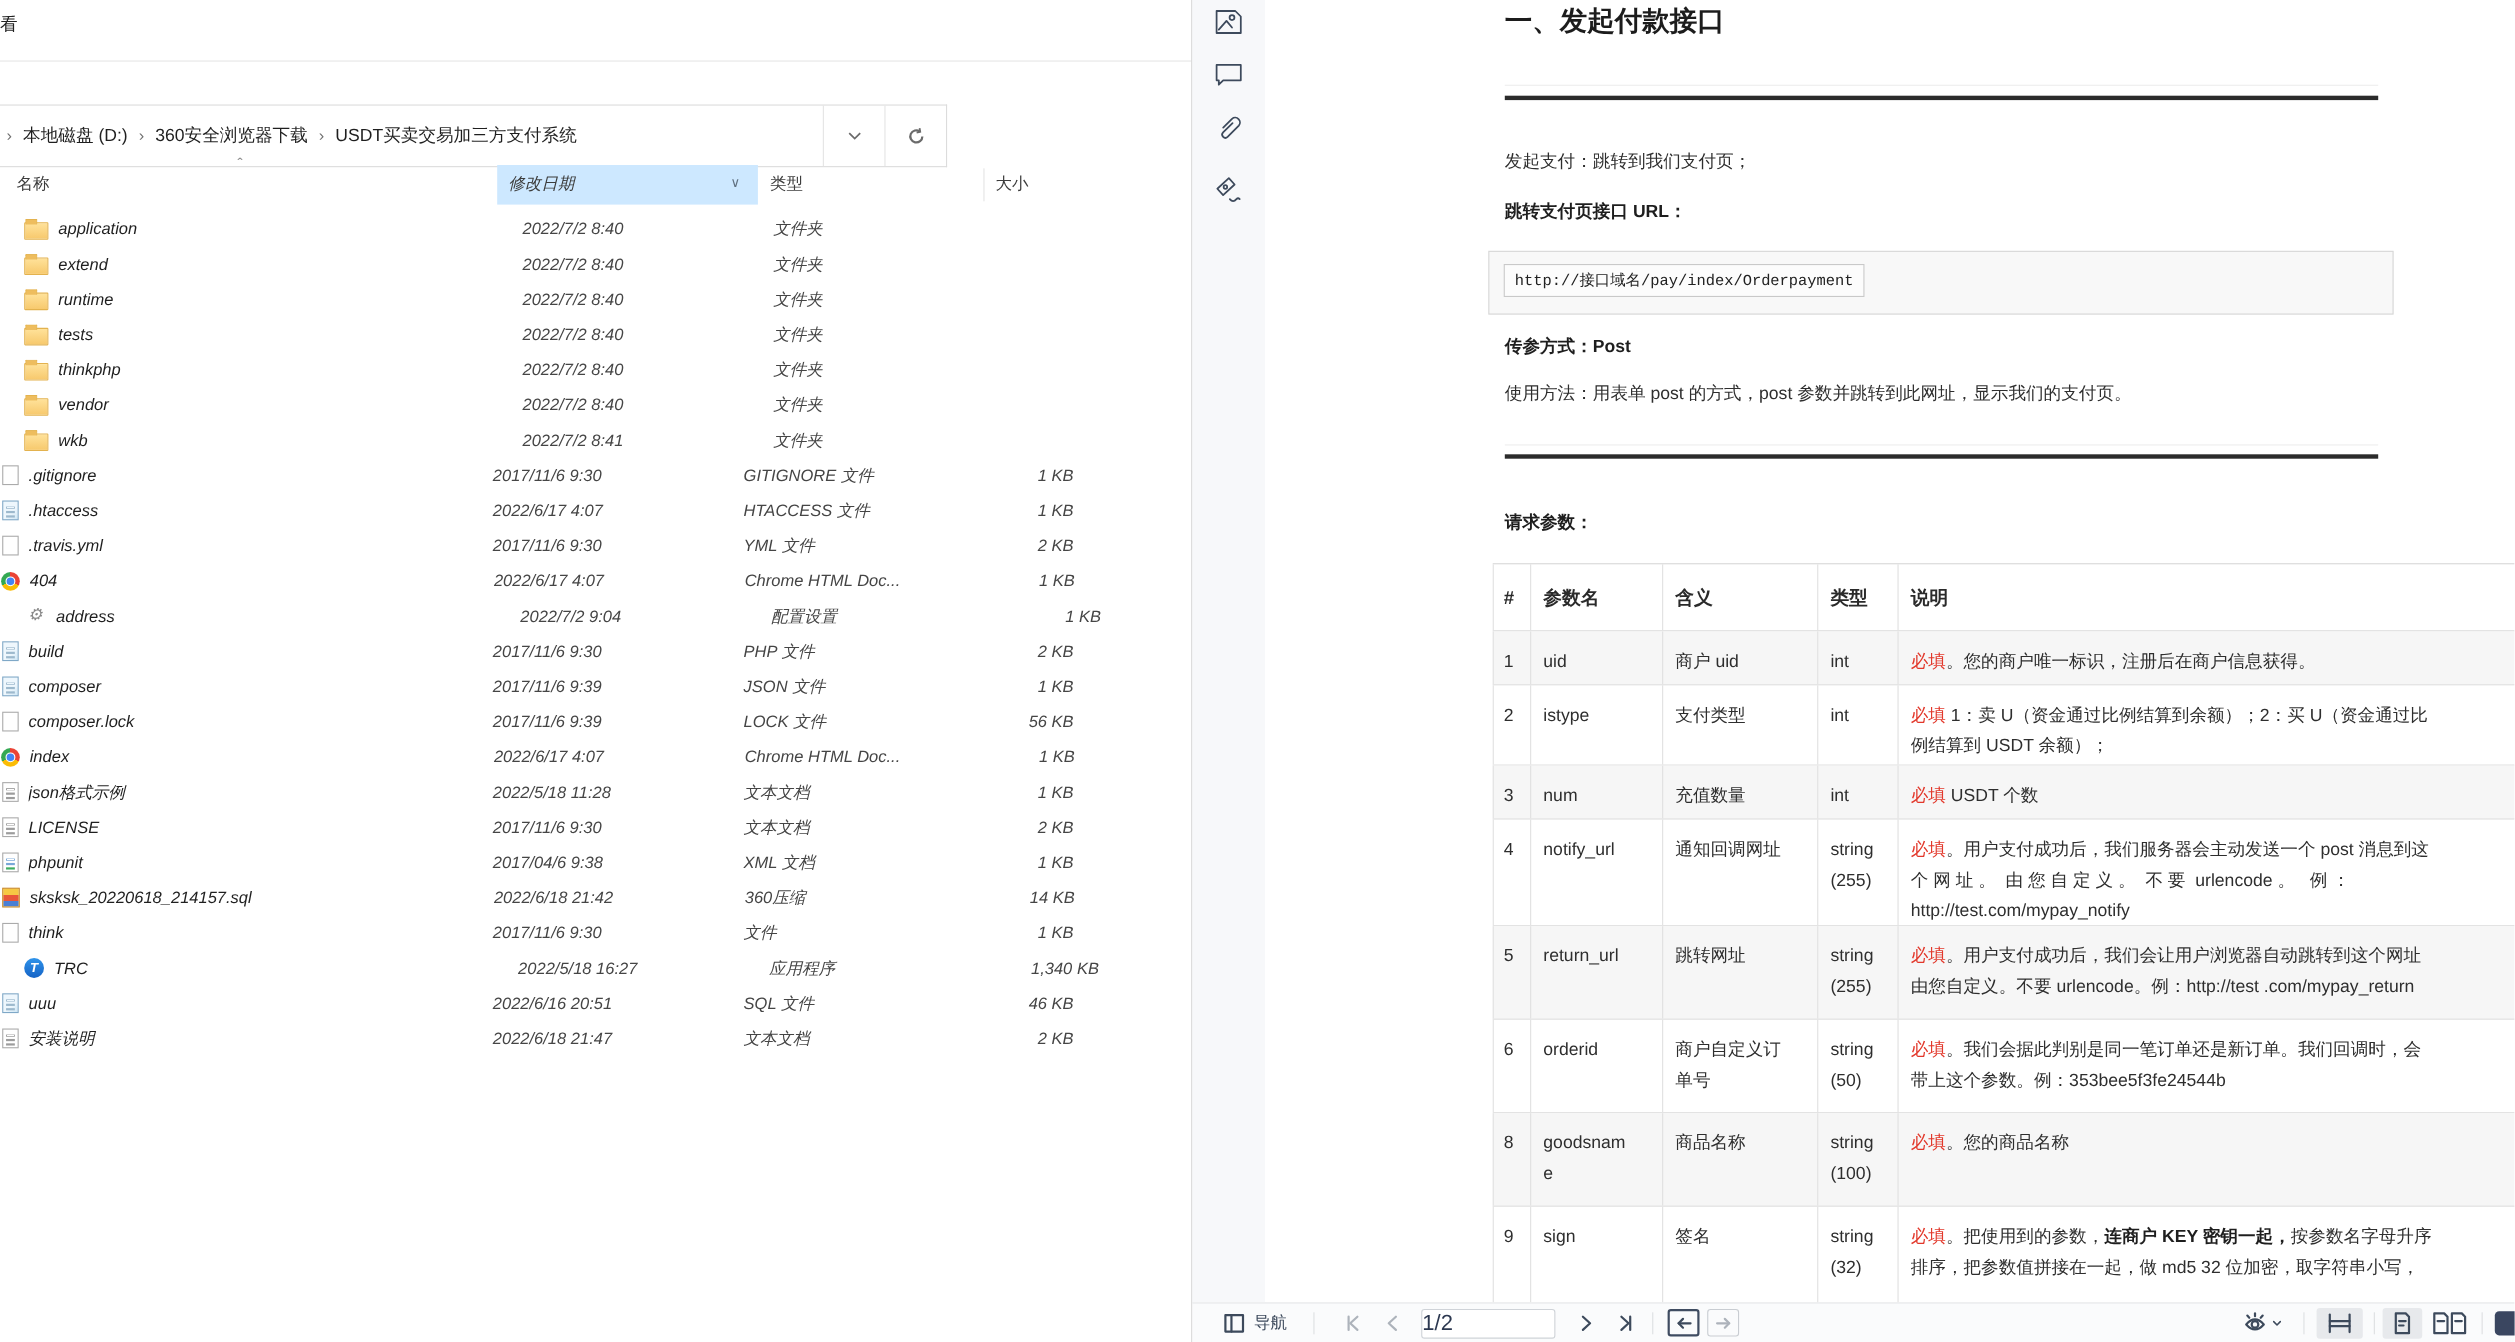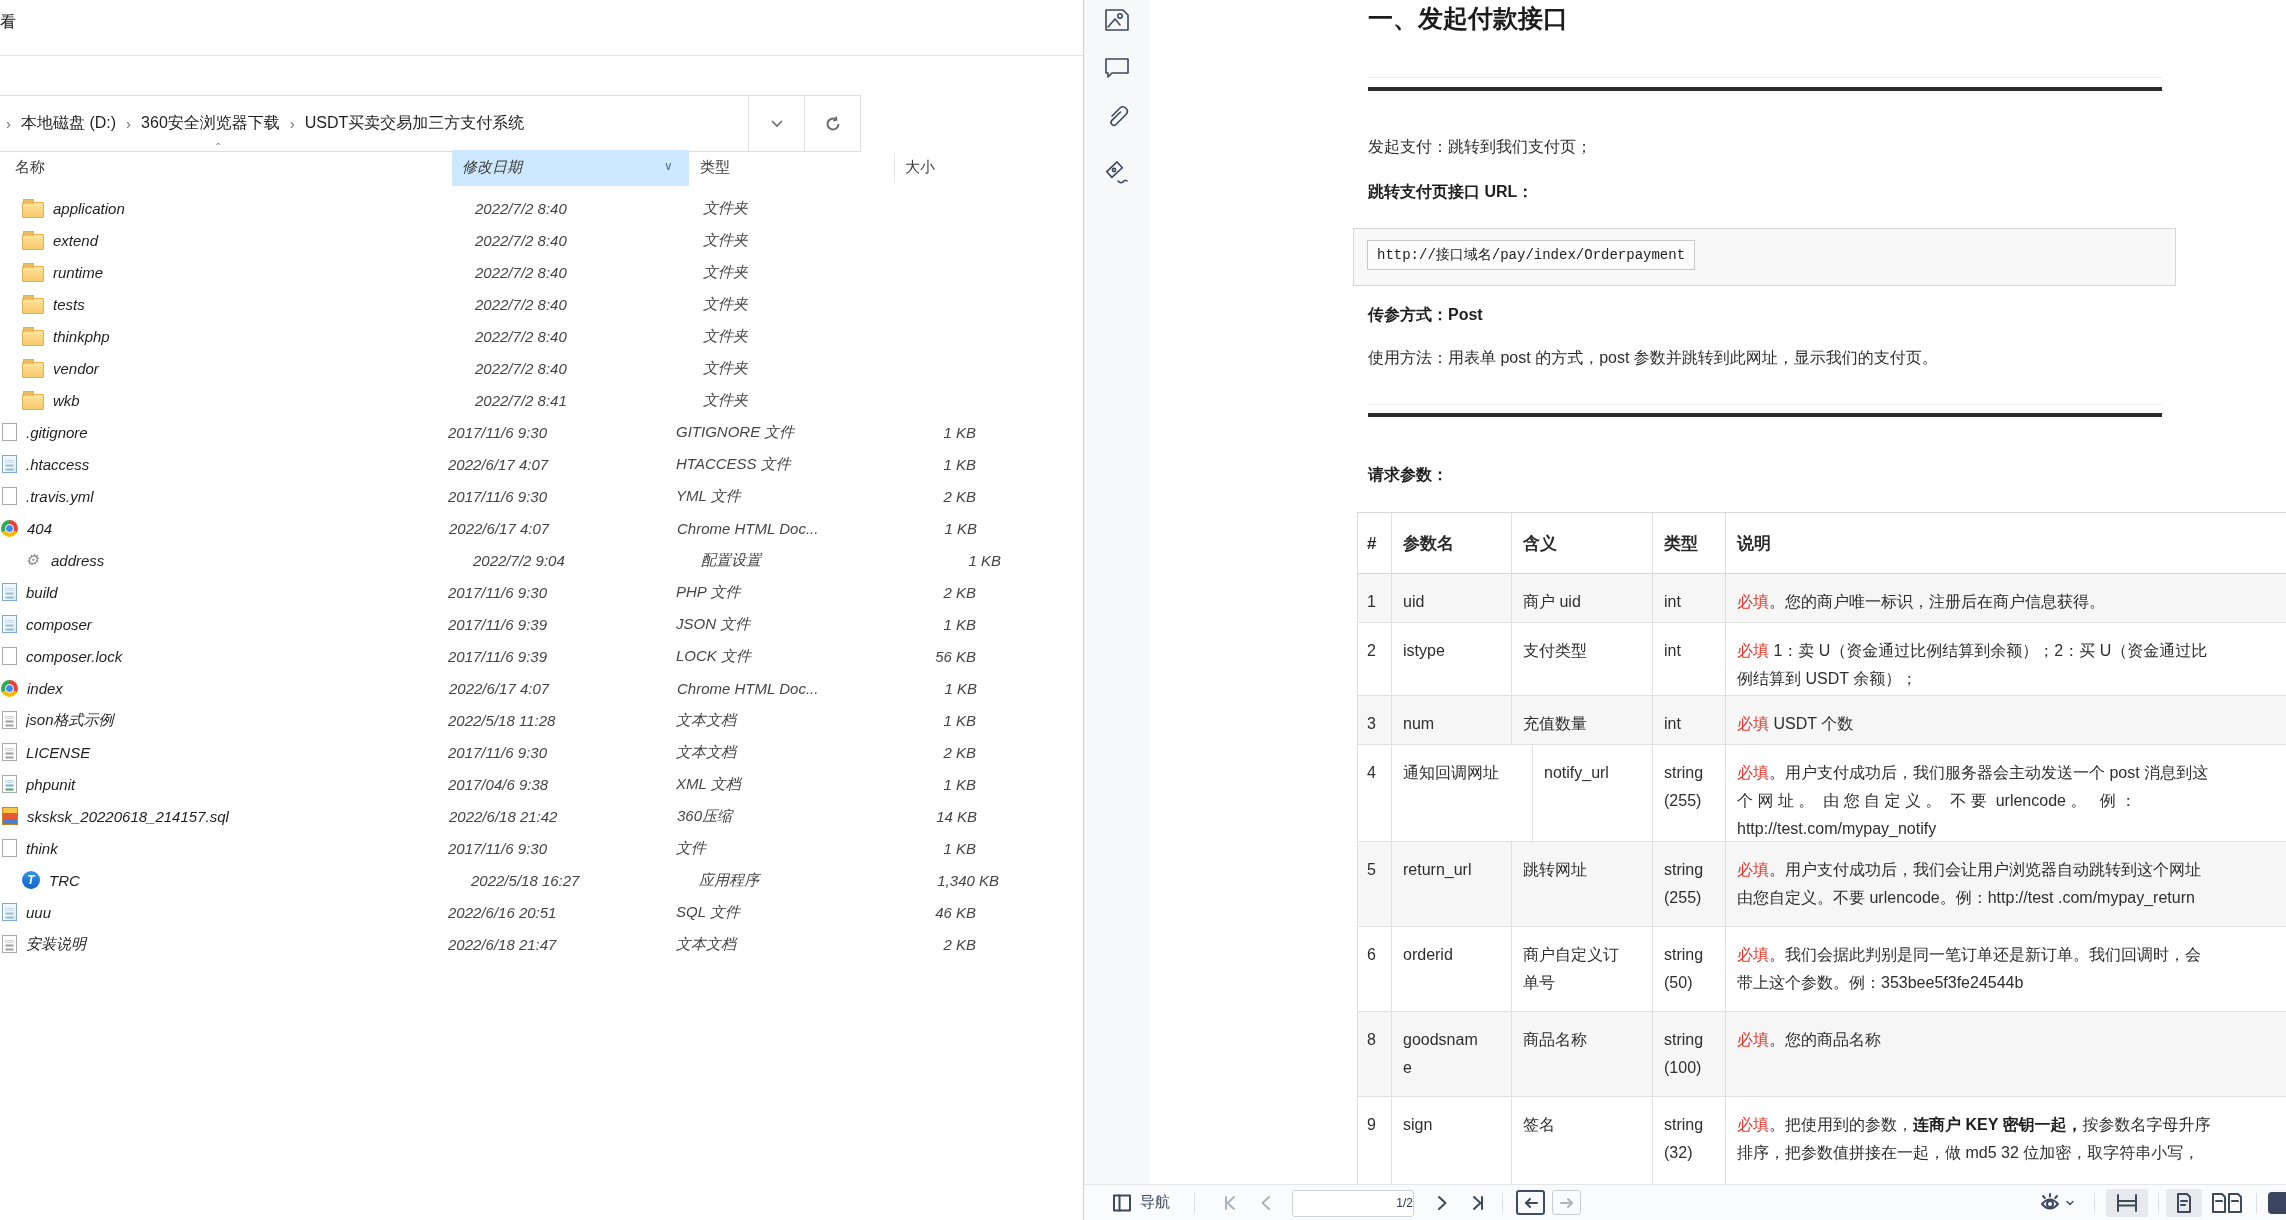--- a/index.html
+++ b/index.html
@@ -97,21 +97,21 @@
   .seg-b{font-weight:bold;color:#1e1e1e;}
 
   
   #pdf-toolbar{left:1084px;top:1184px;width:1202px;height:36px;background:#fafbfc;border-top:1px solid #e4e6e8;}
   .tb{position:absolute;display:flex;align-items:center;justify-content:center;cursor:pointer;}
   .tb svg{stroke:#3d4a5c;fill:none;stroke-width:2;stroke-linecap:round;stroke-linejoin:round;}
   .tb.dim svg{stroke:#adb3bb;}
   .tbsep{position:absolute;top:8px;width:1px;height:20px;background:#dddfe2;}
   #nav-label{position:absolute;left:56px;top:8px;font-size:15px;color:#3d4a5c;}
   #page-box{position:absolute;left:208px;top:5px;width:120px;height:25px;background:#fff;border:1px solid #cfd3d8;border-radius:3px;
-      text-align:right;line-height:25px;font-size:12px;color:#2c3850;}
+      text-align:left;line-height:25px;font-size:20px;color:#2c3850;}
   .boxbtn{top:5px;width:29px;height:25px;border:2px solid #3f4c61;border-radius:3px;box-sizing:border-box;}
   .boxbtn.dim{border:1px solid #c9cdd2;}
   .btn-bg{background:#e7e9ec;border-radius:3px;}
   #zoom-chip{position:absolute;left:1184px;top:7px;width:30px;height:22px;background:#3a4660;border-radius:4px 0 0 4px;}
 </style>
 </head>
 <body>
 
 <div id="explorer" class="abs">
   <div id="ribbon-partial" class="abs">看</div>
@@ -429,25 +429,25 @@
           <div class="ln">int</div>
         </div>
         <div class="tcell cw4">
           <div class="ln"><span class="seg-red">必填</span><span> USDT 个数</span></div>
         </div>
       </div>
       <div class="trow" style="height: 96px;">
         <div class="tcell cw0">
           <div class="ln">4</div>
         </div>
+        <div class="tcell cw1">
+          <div class="ln">notify_url</div>
+        </div>
         <div class="tcell cw2">
           <div class="ln">通知回调网址</div>
-        </div>
-        <div class="tcell cw1">
-          <div class="ln">notify_url</div>
         </div>
         <div class="tcell cw3">
           <div class="ln">string</div>
           <div class="ln">(255)</div>
         </div>
         <div class="tcell cw4">
           <div class="ln"><span class="seg-red">必填</span><span>。用户支付成功后，我们服务器会主动发送一个 post 消息到这</span></div>
           <div class="ln"><span>个 网 址 。  由 您 自 定 义 。  不 要  urlencode 。   例 ：</span></div>
           <div class="ln"><span>http://test.com/mypay_notify</span></div>
         </div>

